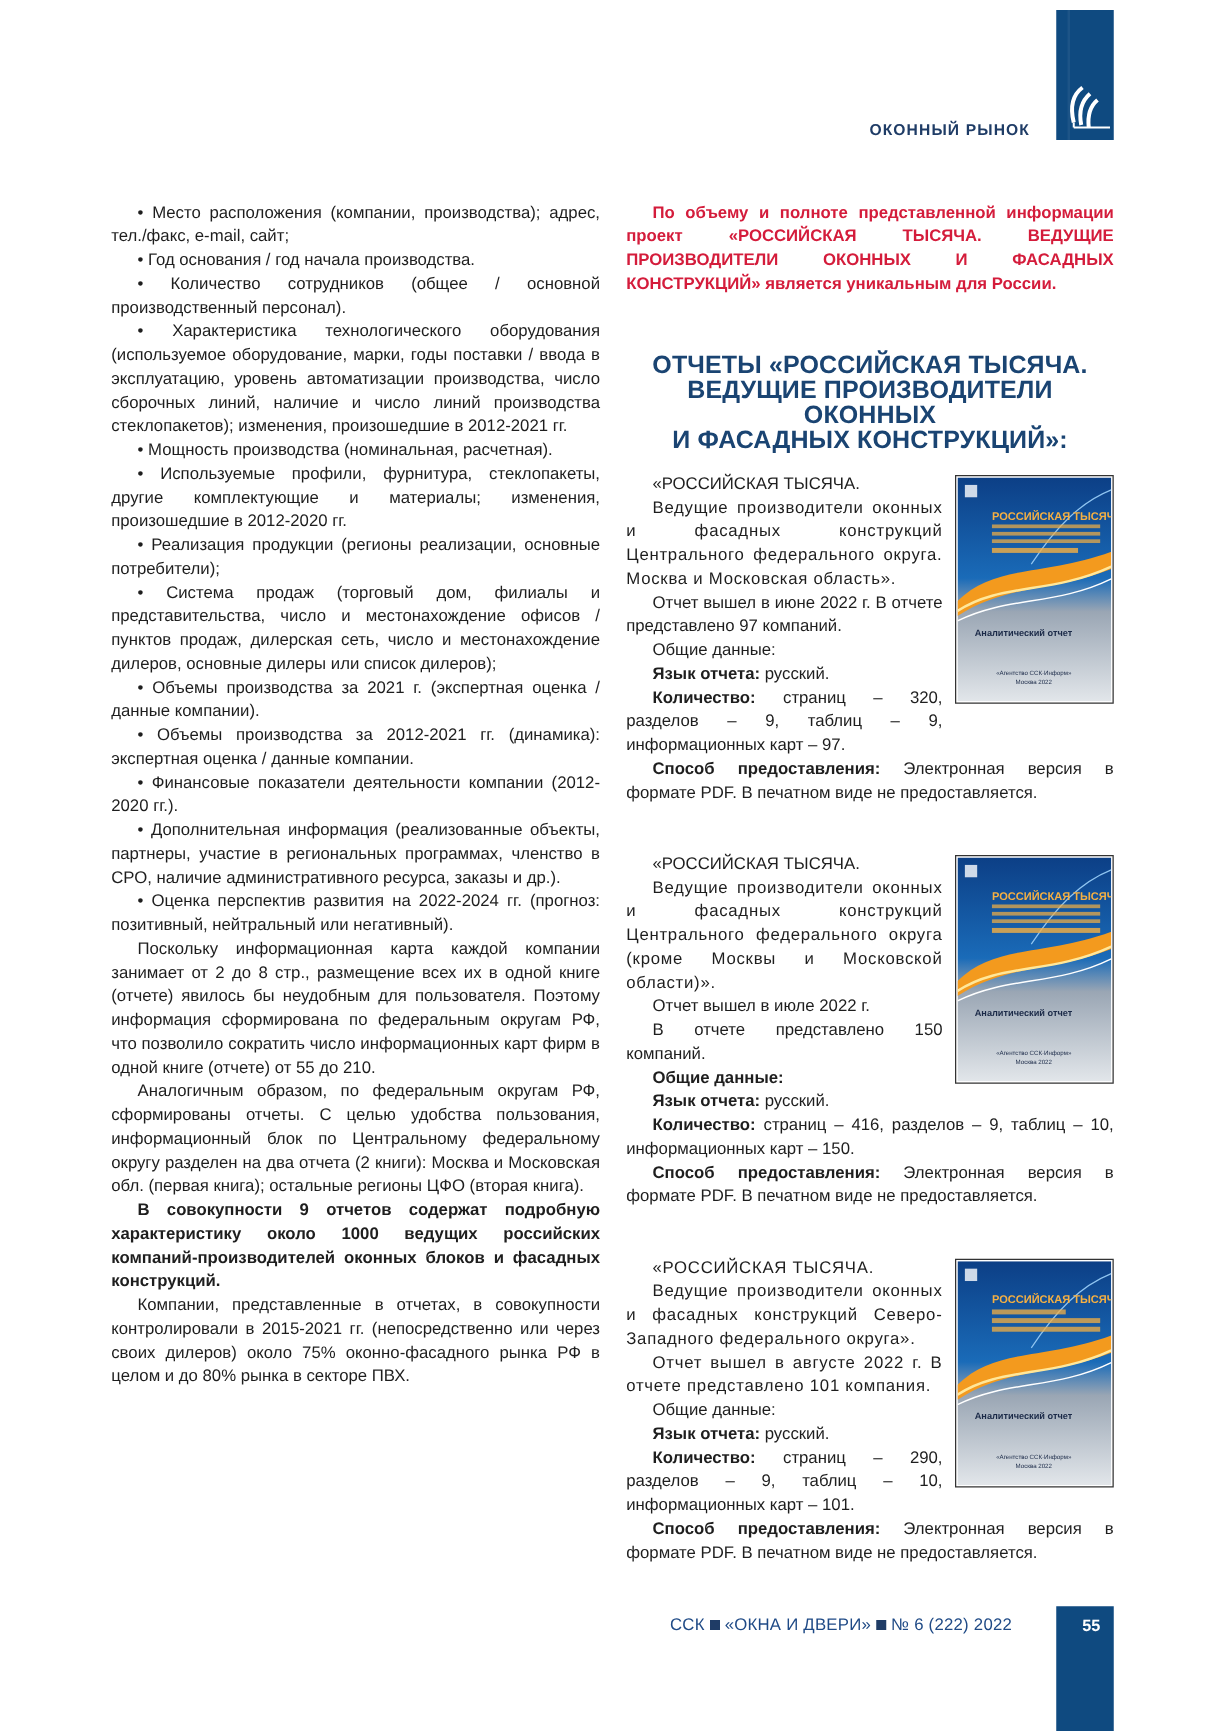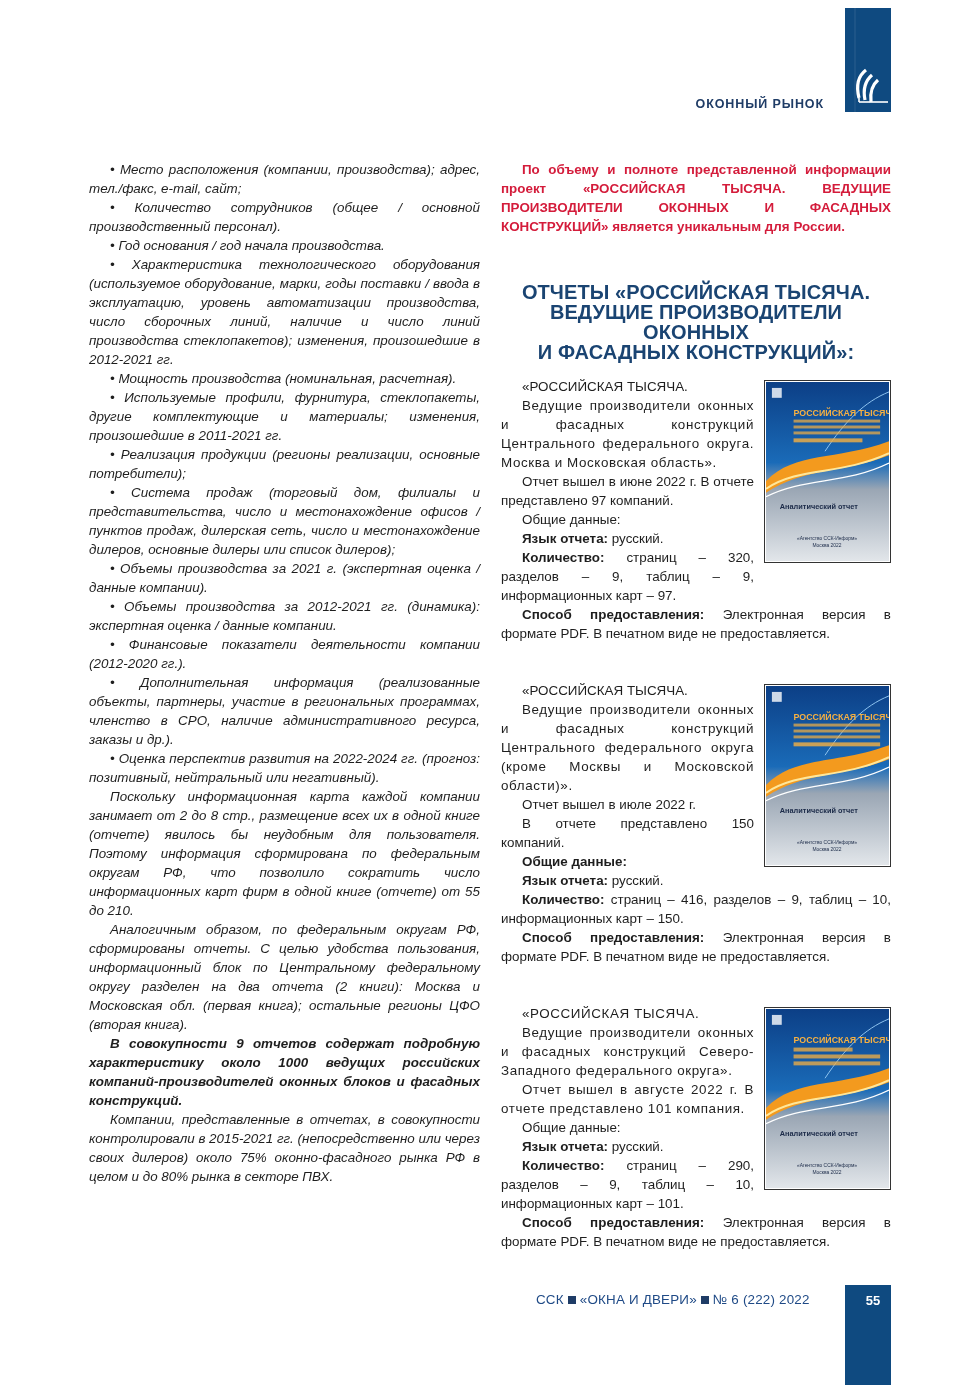--- a/index.html
+++ b/index.html
@@ -5,21 +5,21 @@
   * { box-sizing: border-box; margin: 0; padding: 0; }
   html, body { width: 980px; height: 1385px; background: #ffffff; overflow: hidden; }
   body { position: relative; font-family: "Liberation Sans", sans-serif; color: #1e1e1e; }
 
   .top-bar { position: absolute; left: 845px; top: 8px; width: 46px; height: 104px; background: #0f4a80; }
   .top-bar .stripe { position: absolute; left: 9px; top: 0; width: 2px; height: 100%; background: rgba(255,255,255,0.06); }
   .logo { position: absolute; left: 850px; top: 66px; width: 40px; height: 42px; }
   .section-label { position: absolute; right: 156px; top: 97px; font-size: 12.5px; font-weight: bold; letter-spacing: 0.9px; color: #1f3c66; }
 
   .col { position: absolute; top: 160px; font-size: 13.4px; line-height: 19px; text-align: justify; }
-  .col-left { left: 89px; width: 391px; font-style: italic; }
+  .col-left { left: 89px; width: 391px; }
   .col-right { left: 501px; width: 390px; }
   .col p { text-indent: 21px; hyphens: manual; }
   .bold { font-weight: bold; }
 
   .lead { color: #d41c3b; font-weight: bold; margin-bottom: 0; }
 
   .reports-title { margin-top: 46px; text-align: center; font-size: 20px; line-height: 20px; font-weight: bold; color: #1a4472; letter-spacing: 0.1px; }
   .reports-title div { text-indent: 0; }
 
   .report { position: relative; }
@@ -50,25 +50,25 @@
       <path d="M28 14 C22 19, 20 27, 21 36"></path>
     </g>
     <path d="M9 36 L38 36" stroke="#ffffff" stroke-width="1.6"></path>
     <path d="M9 32 L9 36" stroke="#ffffff" stroke-width="1.6"></path>
   </svg>
 </div>
 <div class="section-label">ОКОННЫЙ РЫНОК</div>
 
 <div class="col col-left">
   <p>• Место расположения (компании, производства); адрес, тел./факс, e-mail, сайт;</p>
+  <p>• Год основания / год начала производства.</p>
   <p>• Количество сотрудников (общее / основной производственный персонал).</p>
-  <p>• Год основания / год начала производства.</p>
   <p>• Характеристика технологического оборудования (используемое оборудование, марки, годы поставки / ввода в эксплуатацию, уровень автоматизации производства, число сборочных линий, наличие и число линий производства стеклопакетов); изменения, произошедшие в 2012-2021 гг.</p>
   <p>• Мощность производства (номинальная, расчетная).</p>
-  <p>• Используемые профили, фурнитура, стеклопакеты, другие комплектующие и материалы; изменения, произошедшие в 2011-2021 гг.</p>
+  <p>• Используемые профили, фурнитура, стеклопакеты, другие комплектующие и материалы; изменения, произошедшие в 2012-2020 гг.</p>
   <p>• Реализация продукции (регионы реализации, основные потребители);</p>
   <p>• Система продаж (торговый дом, филиалы и представительства, число и местонахождение офисов / пунктов продаж, дилерская сеть, число и местонахождение дилеров, основные дилеры или список дилеров);</p>
   <p>• Объемы производства за 2021 г. (экспертная оценка / данные компании).</p>
   <p>• Объемы производства за 2012-2021 гг. (динамика): экспертная оценка / данные компании.</p>
   <p>• Финансовые показатели деятельности компании (2012-2020 гг.).</p>
   <p>• Дополнительная информация (реализованные объекты, партнеры, участие в региональных программах, членство в СРО, наличие административного ресурса, заказы и др.).</p>
   <p>• Оценка перспектив развития на 2022-2024 гг. (прогноз: позитивный, нейтральный или негативный).</p>
   <p>Поскольку информационная карта каждой компании занимает от 2 до 8 стр., размещение всех их в одной книге (отчете) явилось бы неудобным для пользователя. Поэтому информация сформирована по федеральным округам РФ, что позволило сократить число информационных карт фирм в одной книге (отчете) от 55 до 210.</p>
   <p>Аналогичным образом, по федеральным округам РФ, сформированы отчеты. С целью удобства пользования, информационный блок по Центральному федеральному округу разделен на два отчета (2 книги): Москва и Московская обл. (первая книга); остальные регионы ЦФО (вторая книга).</p>
   <p class="bold">В совокупности 9 отчетов содержат подробную характеристику около 1000 ведущих российских компаний-производителей оконных блоков и фасадных конструкций.</p>

